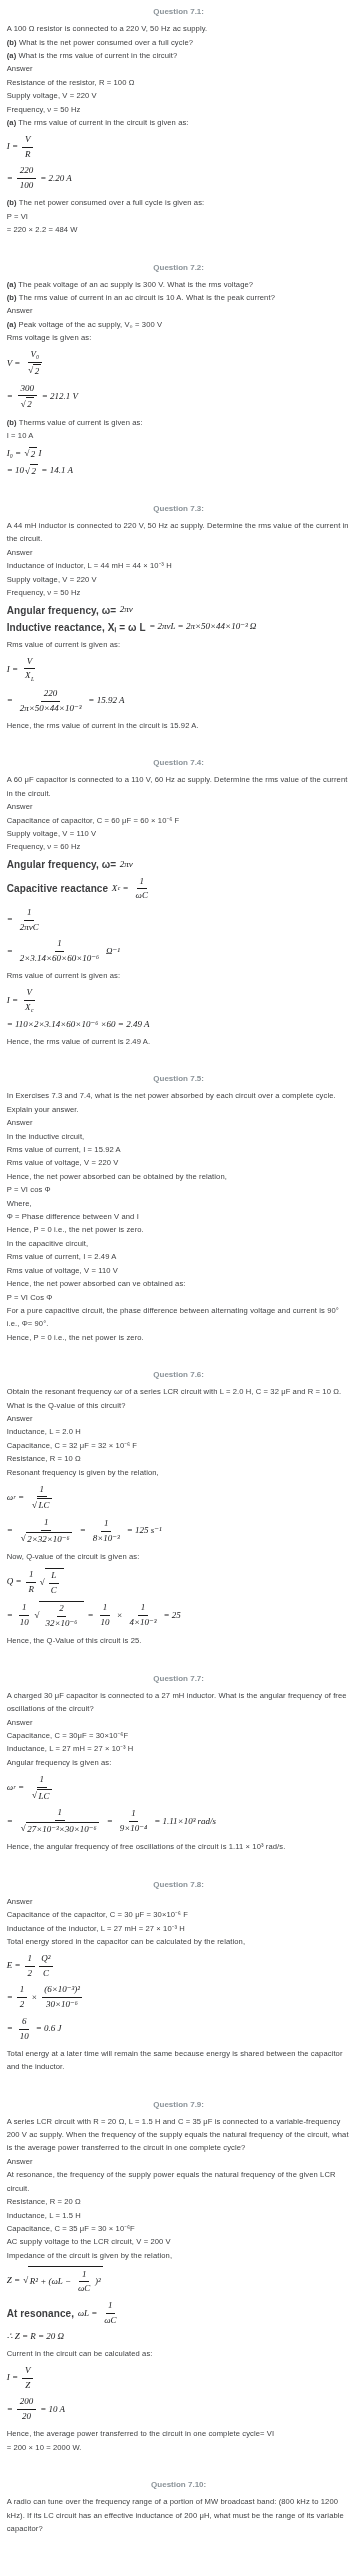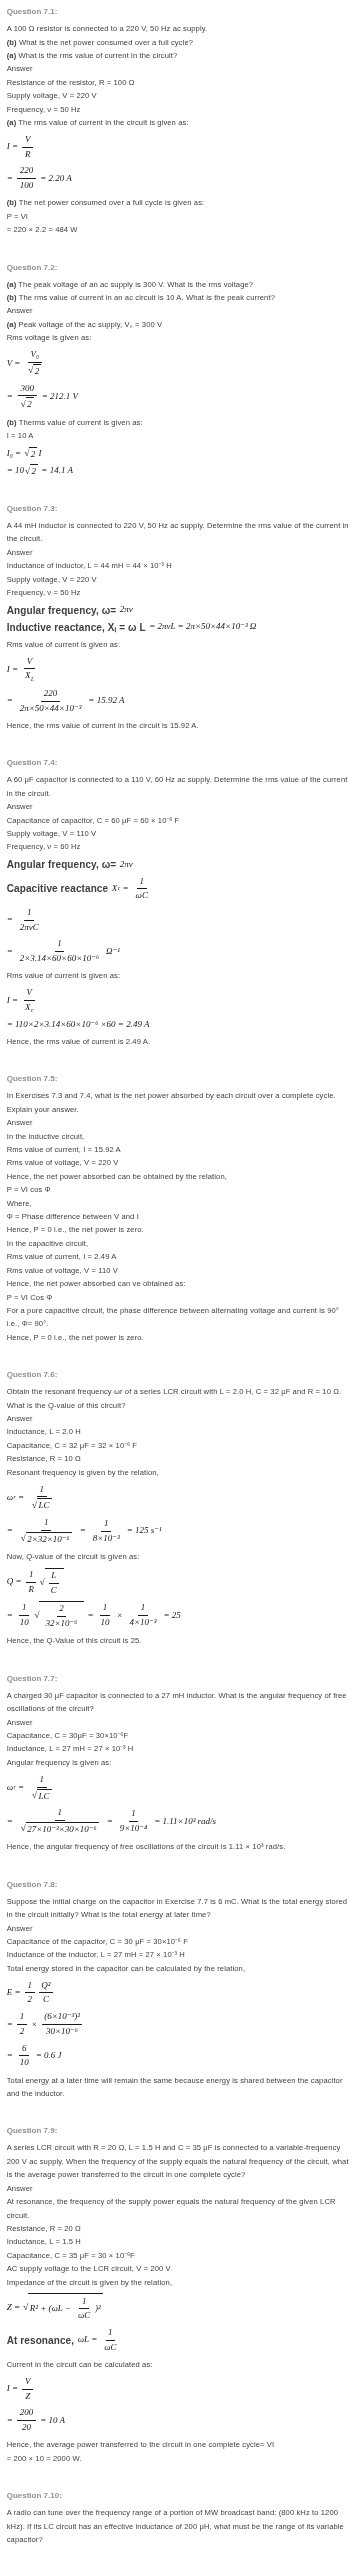--- a/index.html
+++ b/index.html
@@ -9,20 +9,21 @@
     box-sizing:border-box;
     padding:4.1px 14.4px 13.4px 6.7px;
     font-family:"Liberation Sans",sans-serif;
   }
   .h{
     color:#8b9399;
     font-size:8px;
     font-weight:700;
     line-height:13.4px;
     margin:24px 0 3.6px 0;
+    text-align:center;
   }
   .h.first{margin-top:1px;}
   .p{
     color:#3d3e40;
     font-size:7.6px;
     line-height:13.4px;
     margin:0;
     letter-spacing:0.1px;
   }
   .p b{font-weight:700;}
@@ -359,21 +360,20 @@
       </span>
       <span class="mt"> = </span>
       <span class="frac">
         <span class="num"><span class="mt">1</span></span>
         <span class="den"><span class="mt">9×10⁻⁴</span></span>
       </span>
       <span class="mt"> = 1.11×10³ rad/s</span>
     </div>
     <div class="p"><span>Hence, the angular frequency of free oscillations of the circuit is 1.11 × 10³ rad/s.</span></div>
     <div class="h">Question 7.8:</div>
-    <div class="p"><span>Suppose the initial charge on the capacitor in Exercise 7.7 is 6 mC. What is the total energy stored in the circuit initially? What is the total energy at later time?</span></div>
     <div class="p"><span>Answer</span></div>
     <div class="p"><span>Capacitance of the capacitor, C = 30 μF = 30×10⁻⁶ F</span></div>
     <div class="p"><span>Inductance of the inductor, L = 27 mH = 27 × 10⁻³ H</span></div>
     <div class="p"><span>Total energy stored in the capacitor can be calculated by the relation,</span></div>
     <div class="f">
       <span class="mt">E = </span>
       <span class="frac">
         <span class="num"><span class="mt">1</span></span>
         <span class="den"><span class="mt">2</span></span>
       </span>
@@ -427,20 +427,23 @@
       </span>
     </div>
     <div class="f">
       <span class="pre">At resonance,</span>
       <span class="mt">ωL = </span>
       <span class="frac">
         <span class="num"><span class="mt">1</span></span>
         <span class="den"><span class="mt">ωC</span></span>
       </span>
     </div>
+    <div class="f">
+      <span class="mt">∴ Z = R = 20 Ω</span>
+    </div>
     <div class="p"><span>Current in the circuit can be calculated as:</span></div>
     <div class="f">
       <span class="mt">I = </span>
       <span class="frac">
         <span class="num"><span class="mt">V</span></span>
         <span class="den"><span class="mt">Z</span></span>
       </span>
     </div>
     <div class="f">
       <span class="mt">= </span>

